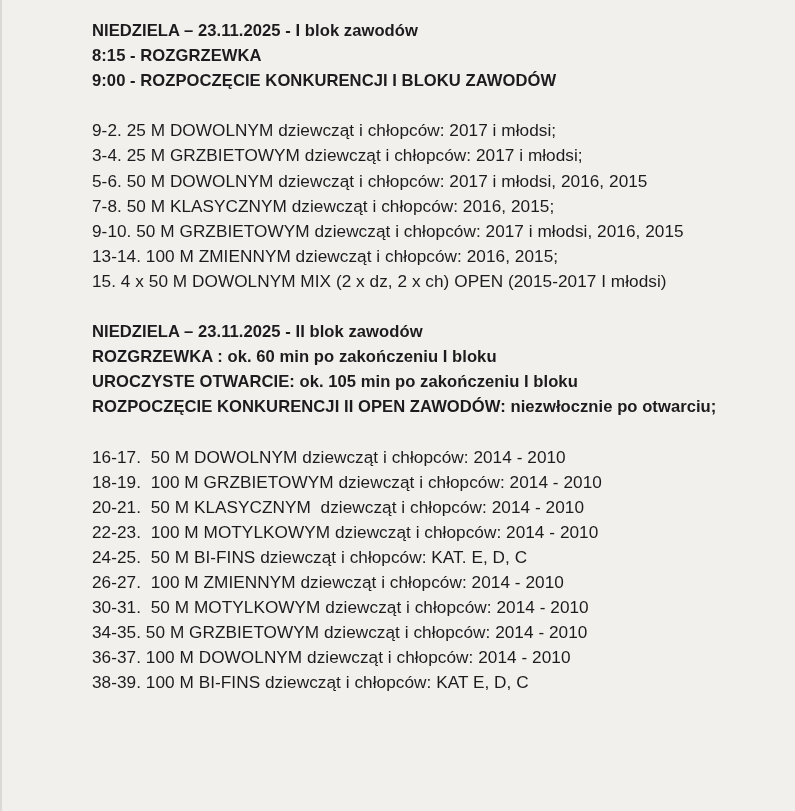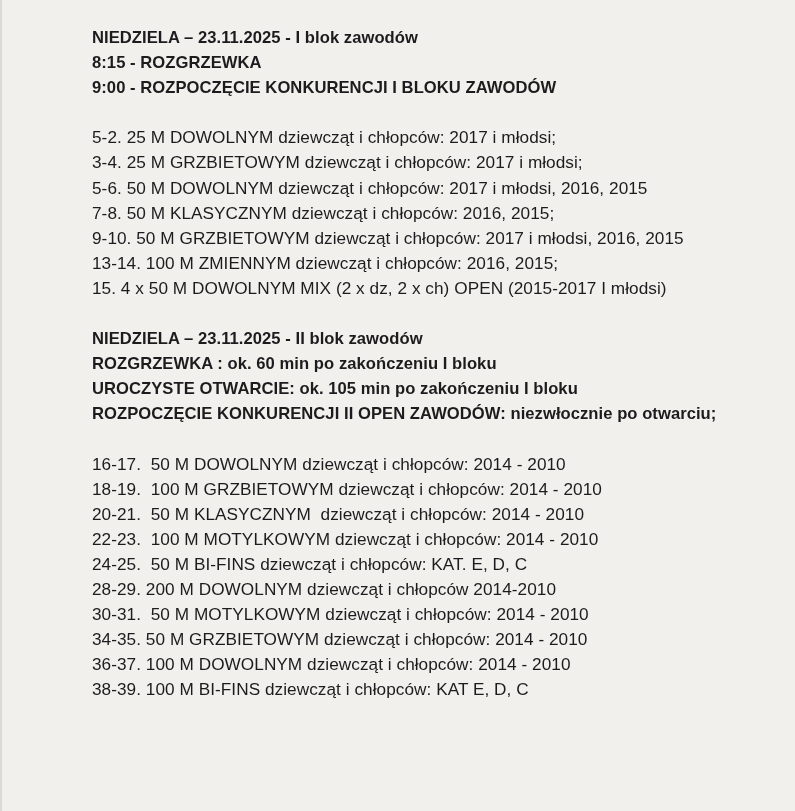--- a/index.html
+++ b/index.html
@@ -19,21 +19,21 @@
     position: absolute;
     left: 0;
     top: 0;
     width: 2px;
     height: 811px;
     background: #dcdad6;
   }
   .doc {
     position: absolute;
     left: 92px;
-    top: 25px;
+    top: 18px;
     width: 700px;
   }
   .line {
     height: 25.1px;
     line-height: 25.1px;
     font-size: 17.2px;
     white-space: pre;
     letter-spacing: 0.05px;
   }
   .bold {
@@ -51,21 +51,21 @@
 <div class="left-rule"></div>
 
 <div class="doc">
 
   <div class="section">
     <div class="line bold">NIEDZIELA – 23.11.2025 - I blok zawodów</div>
     <div class="line bold">8:15 - ROZGRZEWKA</div>
     <div class="line bold">9:00 - ROZPOCZĘCIE KONKURENCJI I BLOKU ZAWODÓW</div>
     <div class="blank"></div>
     <div>
-      <div class="line">5-2. 25 M DOWOLNYM dziewcząt i chłopców: 2017 i młodsi;</div>
+      <div class="line">9-2. 25 M DOWOLNYM dziewcząt i chłopców: 2017 i młodsi;</div>
       <div class="line">3-4. 25 M GRZBIETOWYM dziewcząt i chłopców: 2017 i młodsi;</div>
       <div class="line">5-6. 50 M DOWOLNYM dziewcząt i chłopców: 2017 i młodsi, 2016, 2015</div>
       <div class="line">7-8. 50 M KLASYCZNYM dziewcząt i chłopców: 2016, 2015;</div>
       <div class="line">9-10. 50 M GRZBIETOWYM dziewcząt i chłopców: 2017 i młodsi, 2016, 2015</div>
       <div class="line">13-14. 100 M ZMIENNYM dziewcząt i chłopców: 2016, 2015;</div>
       <div class="line">15. 4 x 50 M DOWOLNYM MIX (2 x dz, 2 x ch) OPEN (2015-2017 I młodsi)</div>
     </div>
   </div>
 
   <div class="blank"></div>
@@ -75,21 +75,21 @@
     <div class="line bold">ROZGRZEWKA : ok. 60 min po zakończeniu I bloku</div>
     <div class="line bold">UROCZYSTE OTWARCIE: ok. 105 min po zakończeniu I bloku</div>
     <div class="line bold">ROZPOCZĘCIE KONKURENCJI II OPEN ZAWODÓW: niezwłocznie po otwarciu;</div>
     <div class="blank"></div>
     <div>
       <div class="line">16-17.  50 M DOWOLNYM dziewcząt i chłopców: 2014 - 2010</div>
       <div class="line">18-19.  100 M GRZBIETOWYM dziewcząt i chłopców: 2014 - 2010</div>
       <div class="line">20-21.  50 M KLASYCZNYM  dziewcząt i chłopców: 2014 - 2010</div>
       <div class="line">22-23.  100 M MOTYLKOWYM dziewcząt i chłopców: 2014 - 2010</div>
       <div class="line">24-25.  50 M BI-FINS dziewcząt i chłopców: KAT. E, D, C</div>
-      <div class="line">28-29. 200 M DOWOLNYM dziewcząt i chłopców 2014-2010</div>
+      <div class="line">26-27.  100 M ZMIENNYM dziewcząt i chłopców: 2014 - 2010</div>
       <div class="line">30-31.  50 M MOTYLKOWYM dziewcząt i chłopców: 2014 - 2010</div>
       <div class="line">34-35. 50 M GRZBIETOWYM dziewcząt i chłopców: 2014 - 2010</div>
       <div class="line">36-37. 100 M DOWOLNYM dziewcząt i chłopców: 2014 - 2010</div>
       <div class="line">38-39. 100 M BI-FINS dziewcząt i chłopców: KAT E, D, C</div>
     </div>
   </div>
 
 </div>
 
 </body></html>

